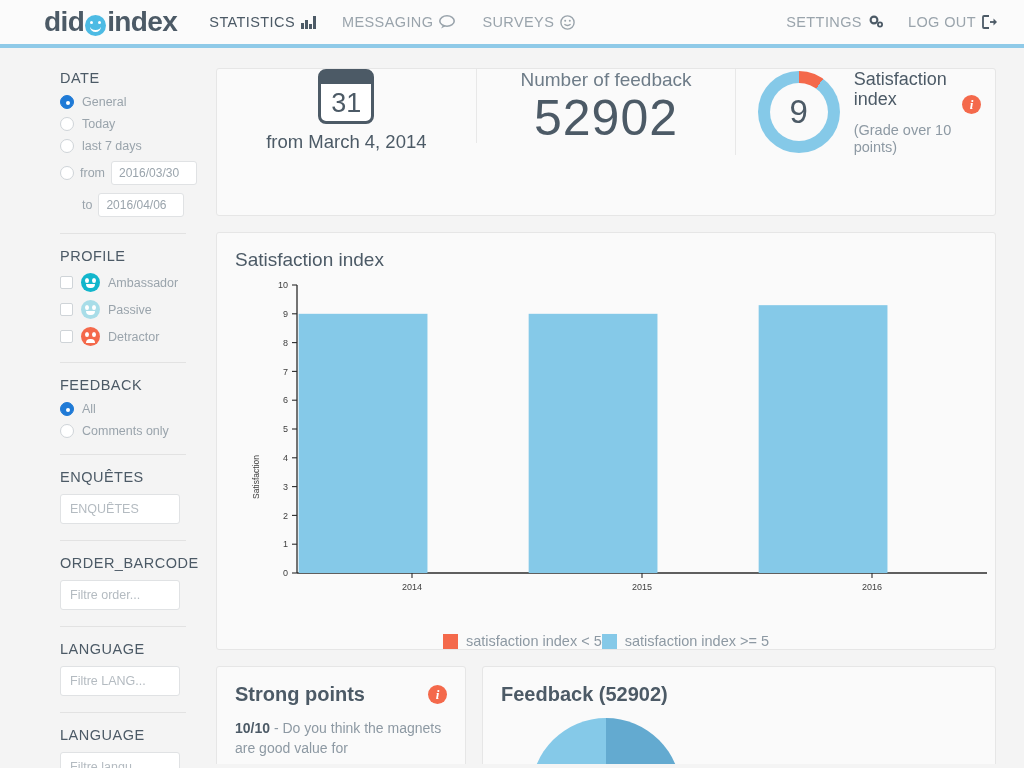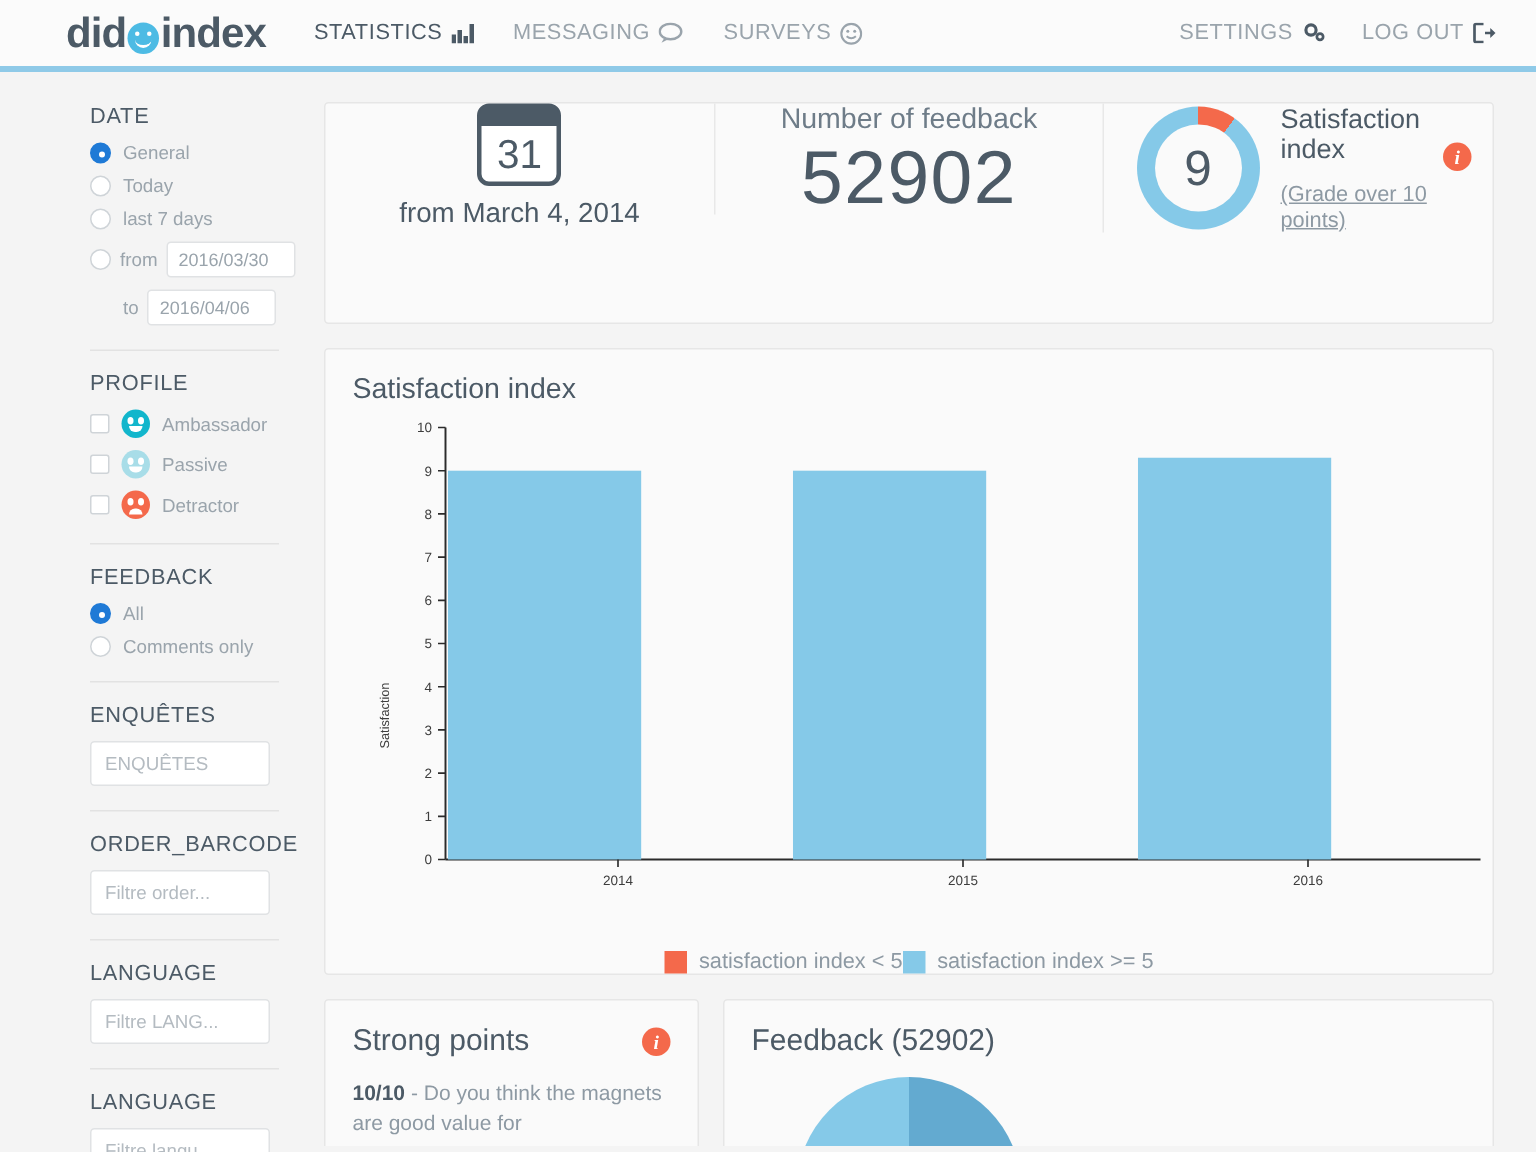--- a/index.html
+++ b/index.html
@@ -175,21 +175,21 @@
   .donut::after {
     content: ""; position: absolute; inset: 12px;
     background: #fafafa; border-radius: 50%;
   }
   .donut span {
     position: absolute; inset: 0; display: flex;
     align-items: center; justify-content: center;
     font-size: 33px; color: #4c5a66; z-index: 2;
   }
   .sat-txt { font-size: 18px; color: #4c5a66; line-height: 1.12; max-width: 120px; }
-  .sat-txt .sub { font-size: 14.5px; color: #8d99a3; display: block; margin-top: 13px; text-decoration: underline; }
+  .sat-txt .sub { font-size: 14.5px; color: #8d99a3; display: block; margin-top: 13px; }
   .info-i {
     width: 19px; height: 19px; border-radius: 50%;
     background: #f4694b; color: #fff;
     font-size: 13px; font-weight: bold; font-style: italic;
     display: flex; align-items: center; justify-content: center;
     font-family: "Liberation Serif", serif;
     cursor: pointer; flex: 0 0 19px;
   }
   .sat-cell .info-i { position: absolute; right: 14px; top: 26px; }
 
@@ -197,21 +197,21 @@
   .chart-card { padding: 16px 18px 12px 18px; height: 418px; }
   .chart-title { font-size: 19px; color: #4c5a66; margin-bottom: 6px; }
   .plot { position: relative; height: 352px; }
   .plot svg { display: block; }
 
   
   .bottom { display: flex; gap: 16px; }
   .strong { width: 250px; padding: 16px 18px; }
   .feedback { flex: 1; padding: 16px 18px; }
   .card-head { display: flex; align-items: center; justify-content: space-between; margin-bottom: 12px; }
-  .card-head h3 { font-size: 20px; font-weight: normal; color: #4c5a66; }
+  .card-head h3 { font-size: 20px; font-weight: bold; color: #4c5a66; }
   .sp-text { font-size: 14px; color: #8d99a3; line-height: 1.45; }
   .sp-text b { color: #4c5a66; }
   .fb-body { display: flex; align-items: center; }
   .pie { width: 150px; height: 150px; border-radius: 50%;
     background: conic-gradient(#63aad0 0 74%, #f4694b 74% 80%, #85c9e8 80% 100%);
     flex: 0 0 150px; margin-left: 30px; }
   .pct { font-size: 60px; color: #4c5a66; margin-left: 90px; }
 </style>
 </head>
 <body>

